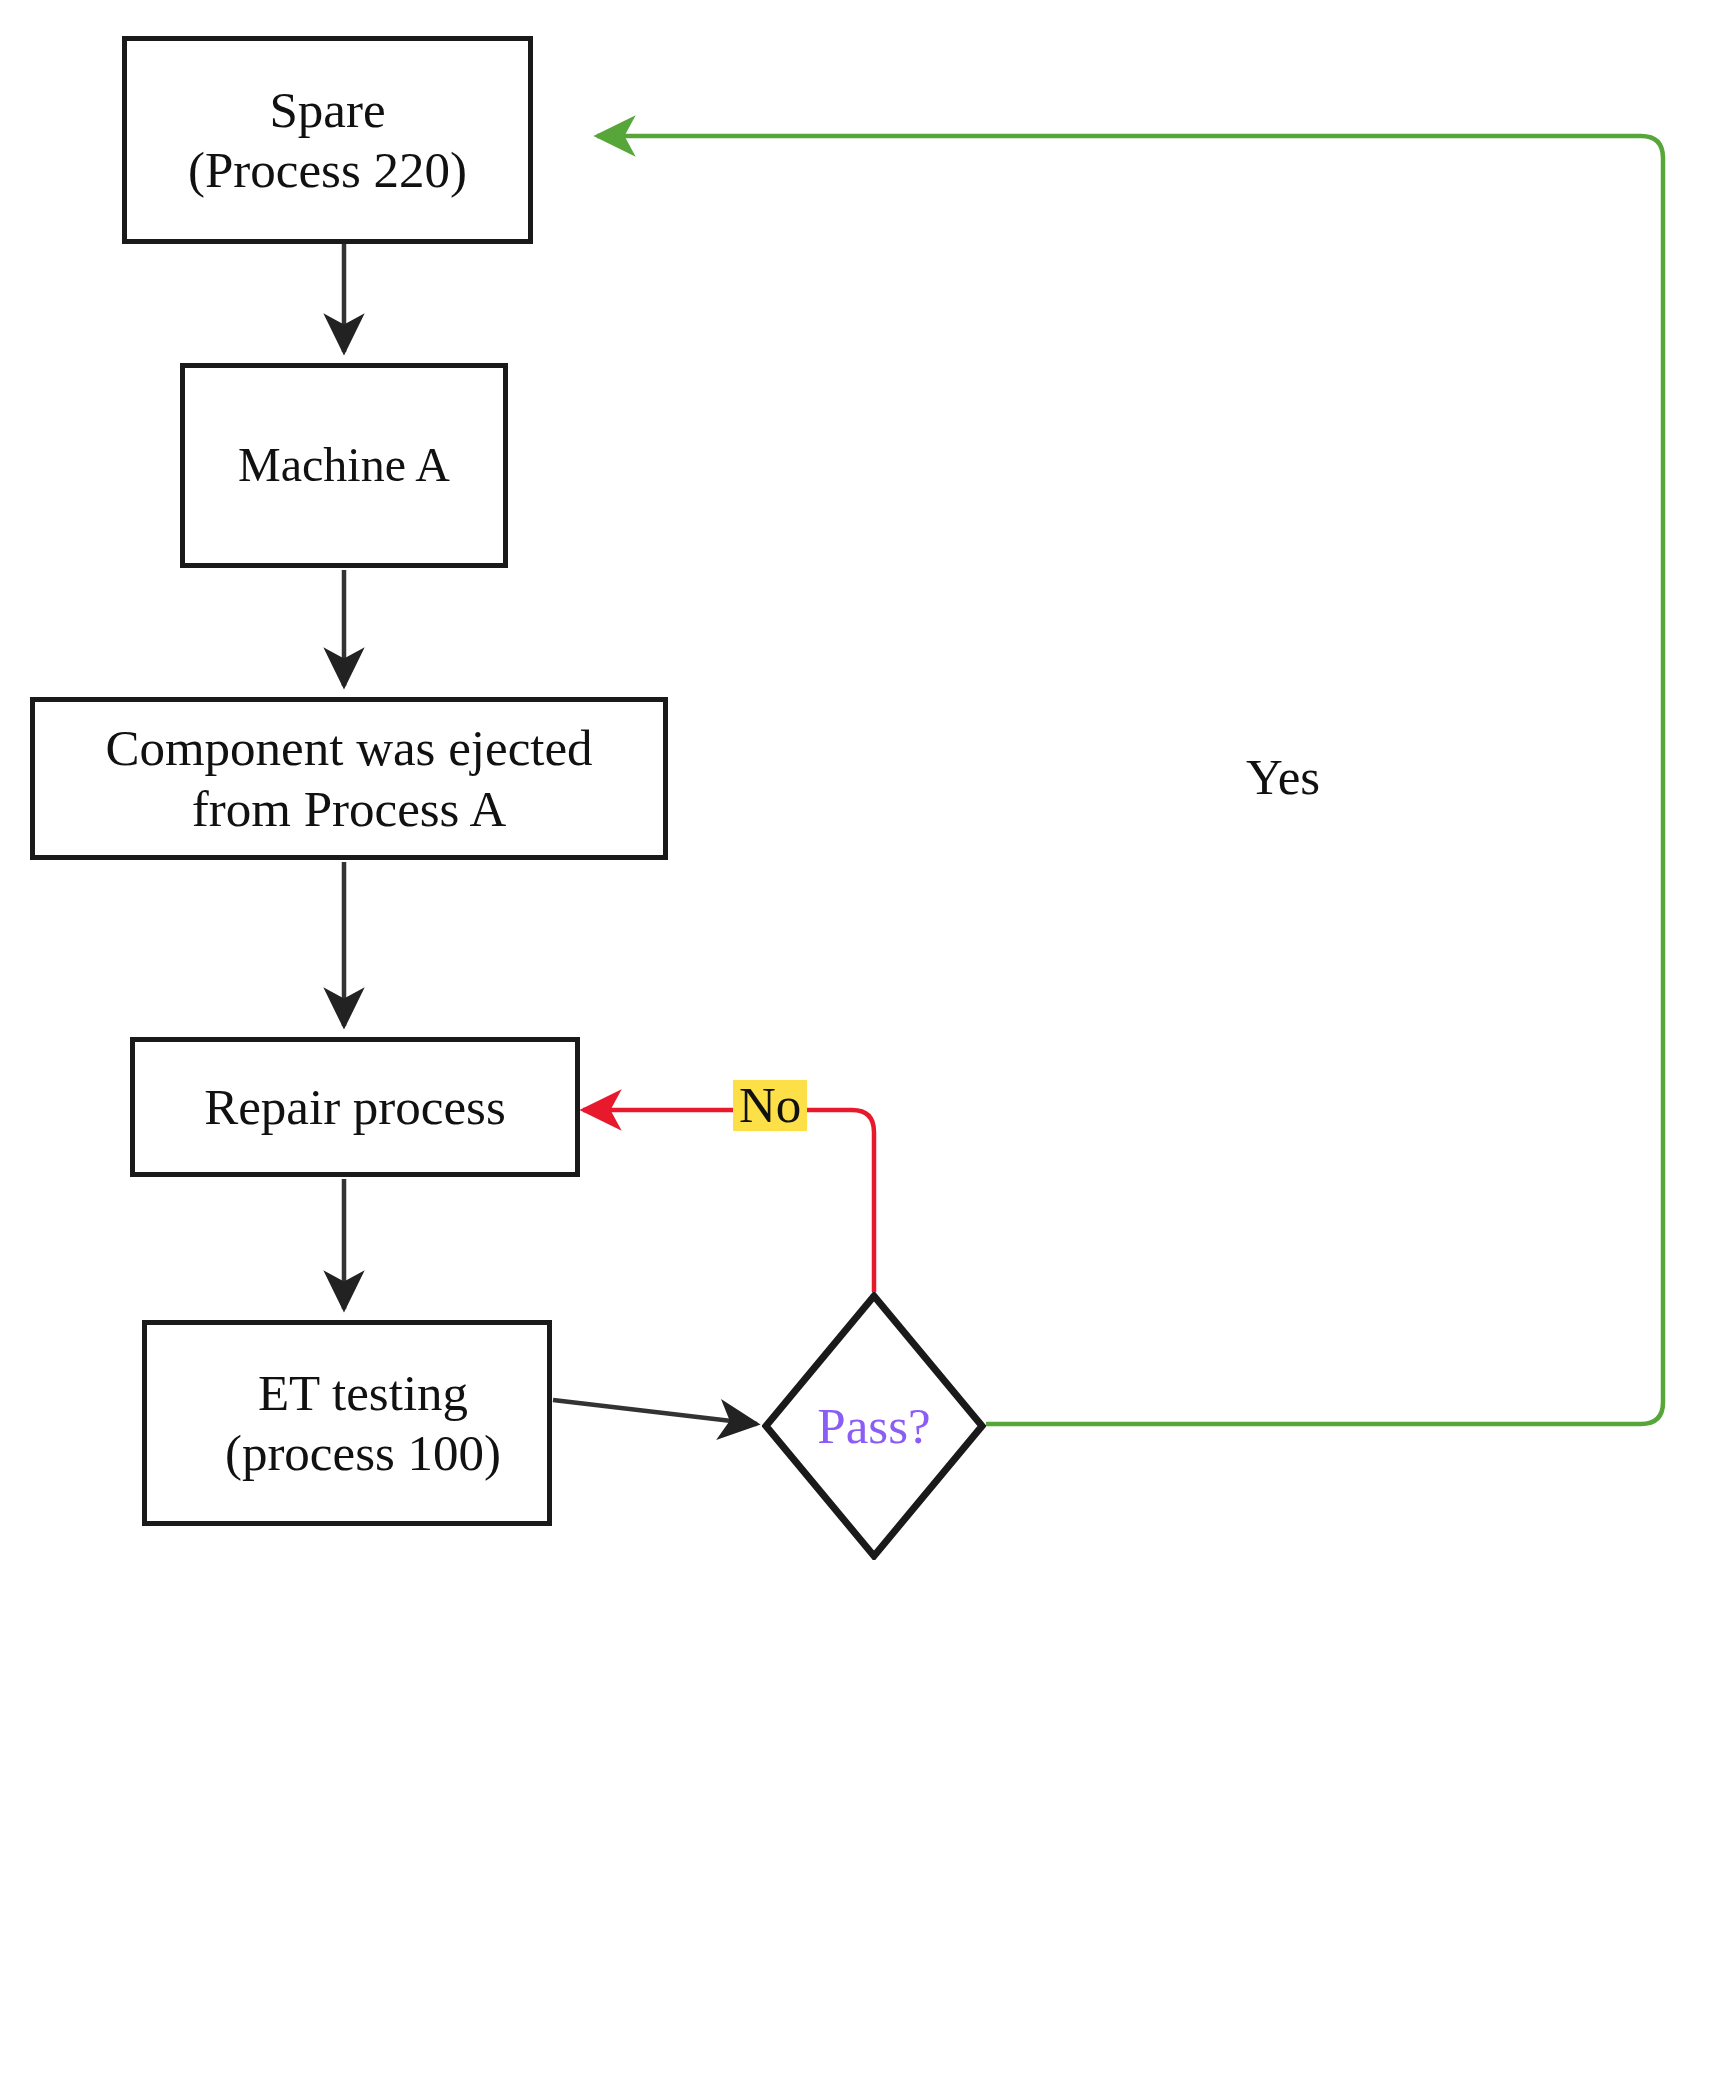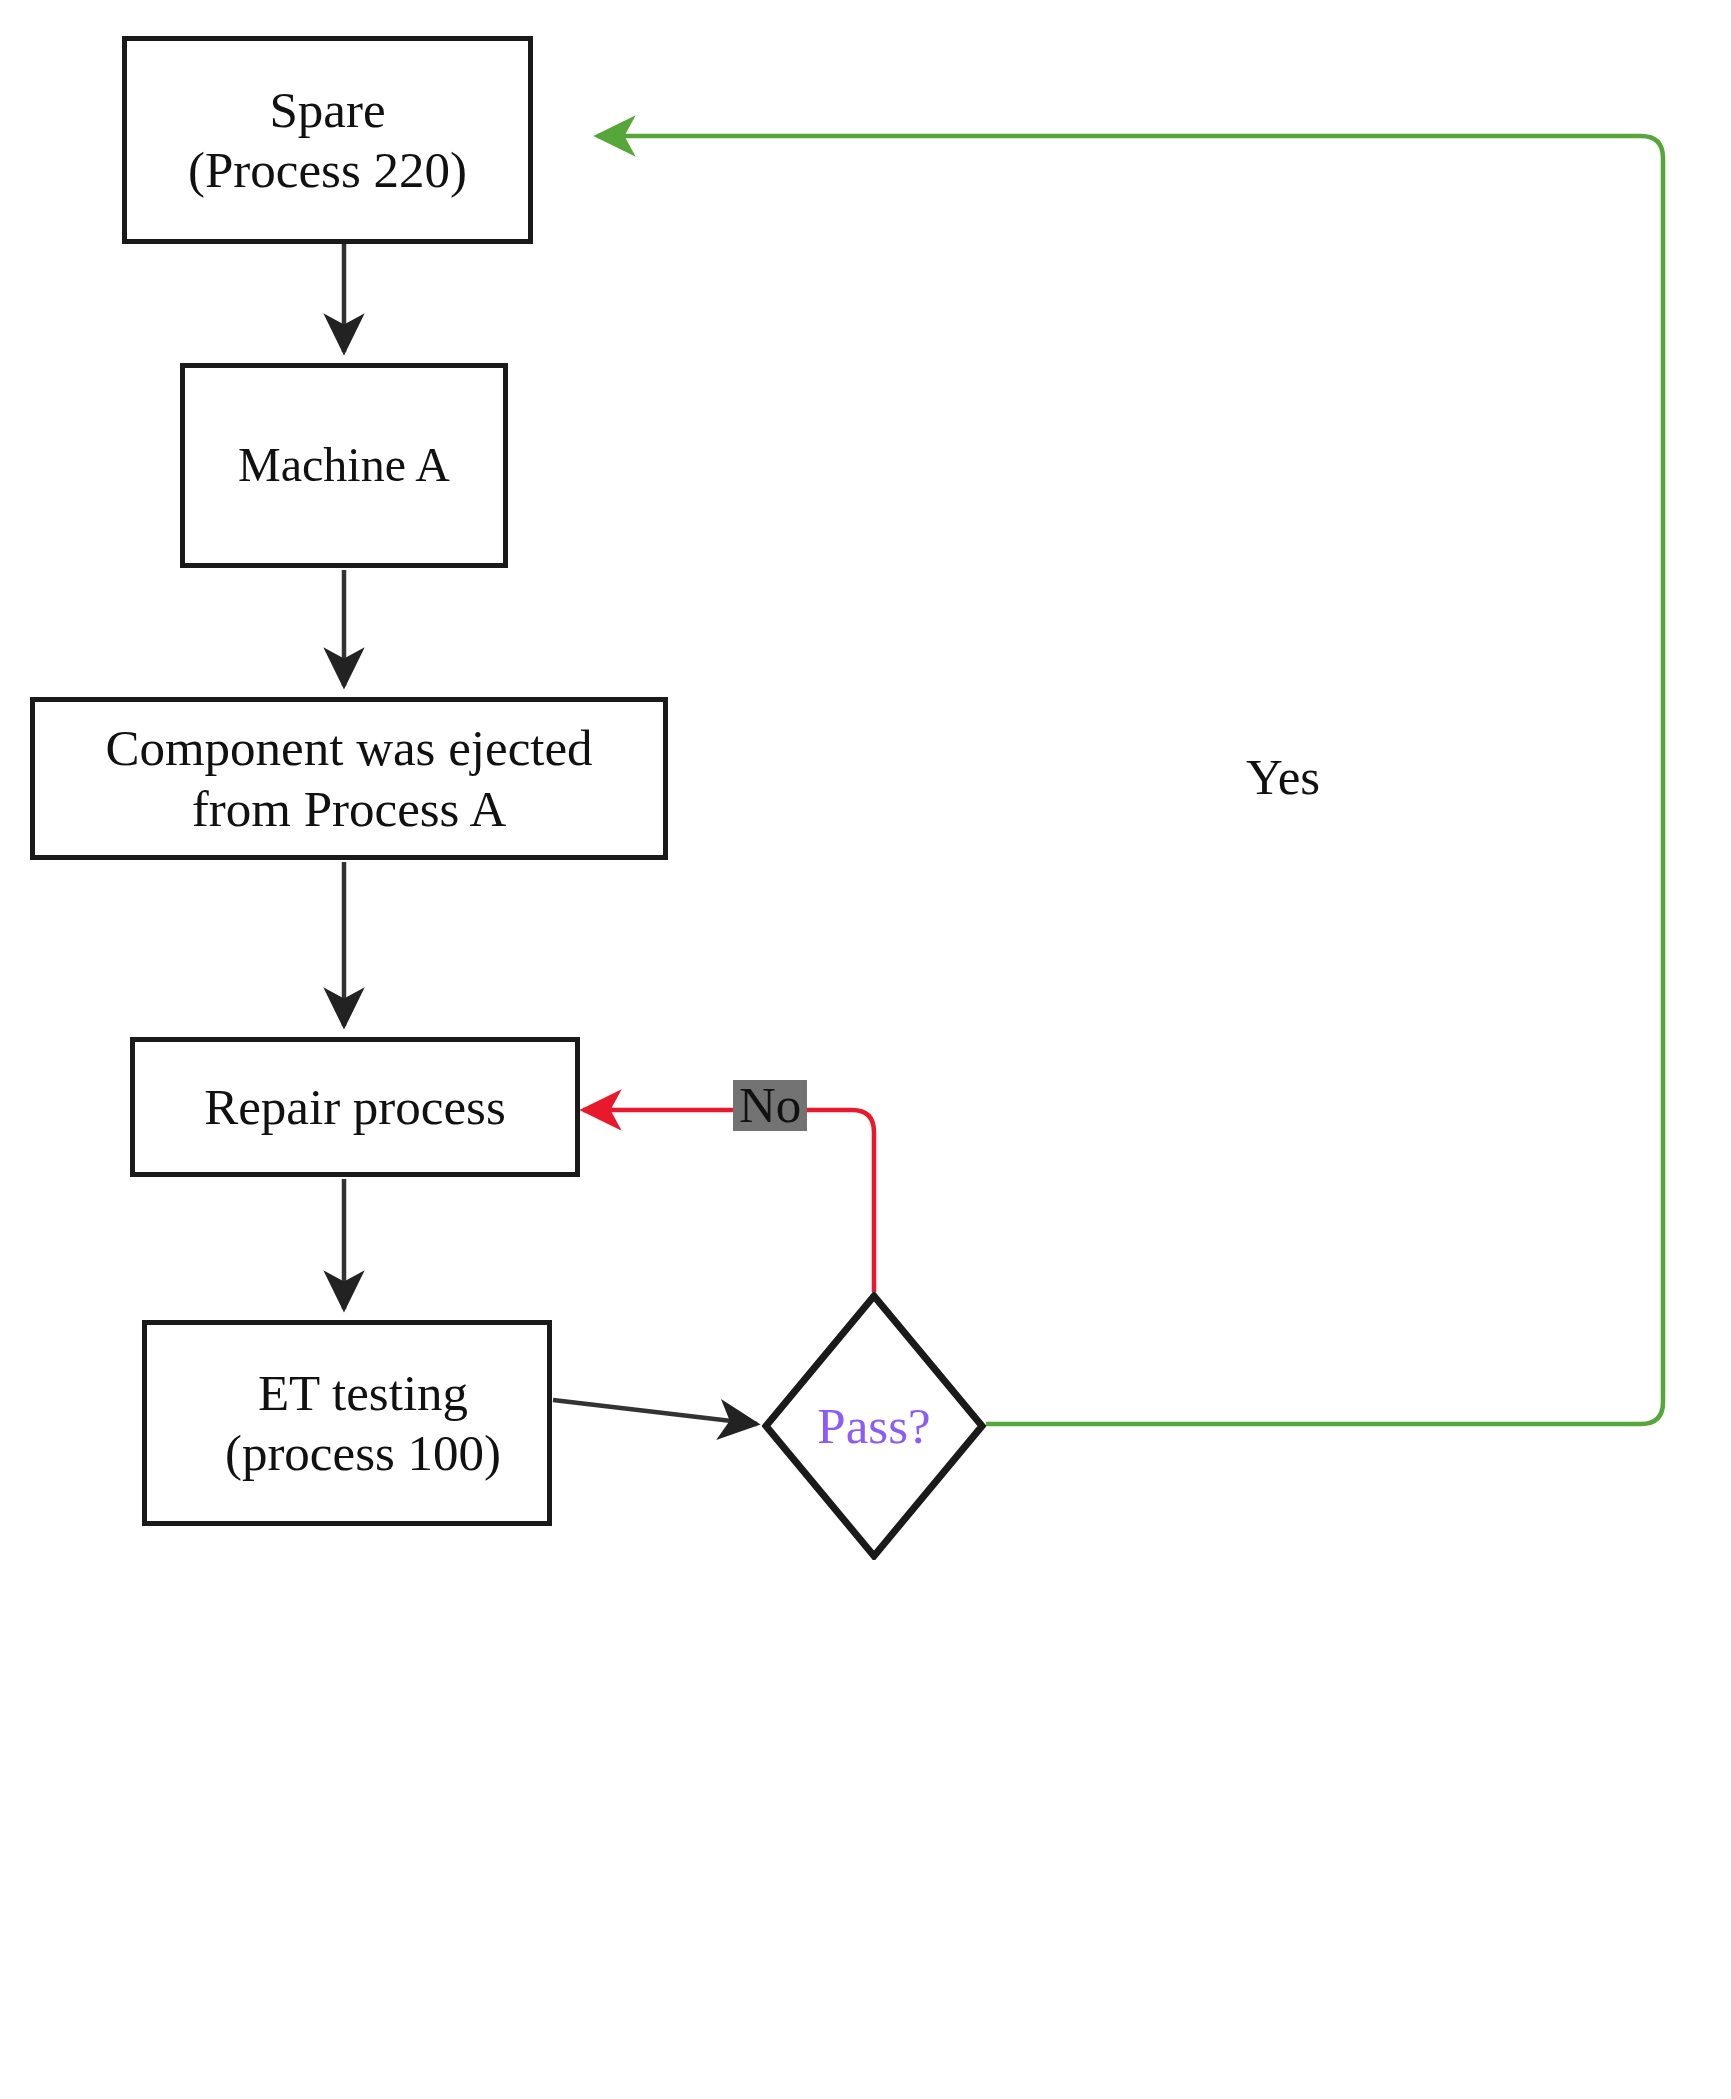--- a/index.html
+++ b/index.html
@@ -70,21 +70,21 @@
     color: #8b5cf6;
     z-index: 4;
     pointer-events: none;
   }
   .edge-label {
     position: absolute;
     color: #111111;
     font-size: 51px;
     line-height: 1;
     white-space: nowrap;
-    background: #737373;
+    background: #fde047;
     padding: 0 6px;
     z-index: 5;
   }
   #label-no  { left: 733px;  top: 1080px; }
   #label-yes { left: 1228px; top: 752px;  background: transparent; margin-left: 12px; }
 </style>
 </head>
 <body>
 
 <div id="canvas">

